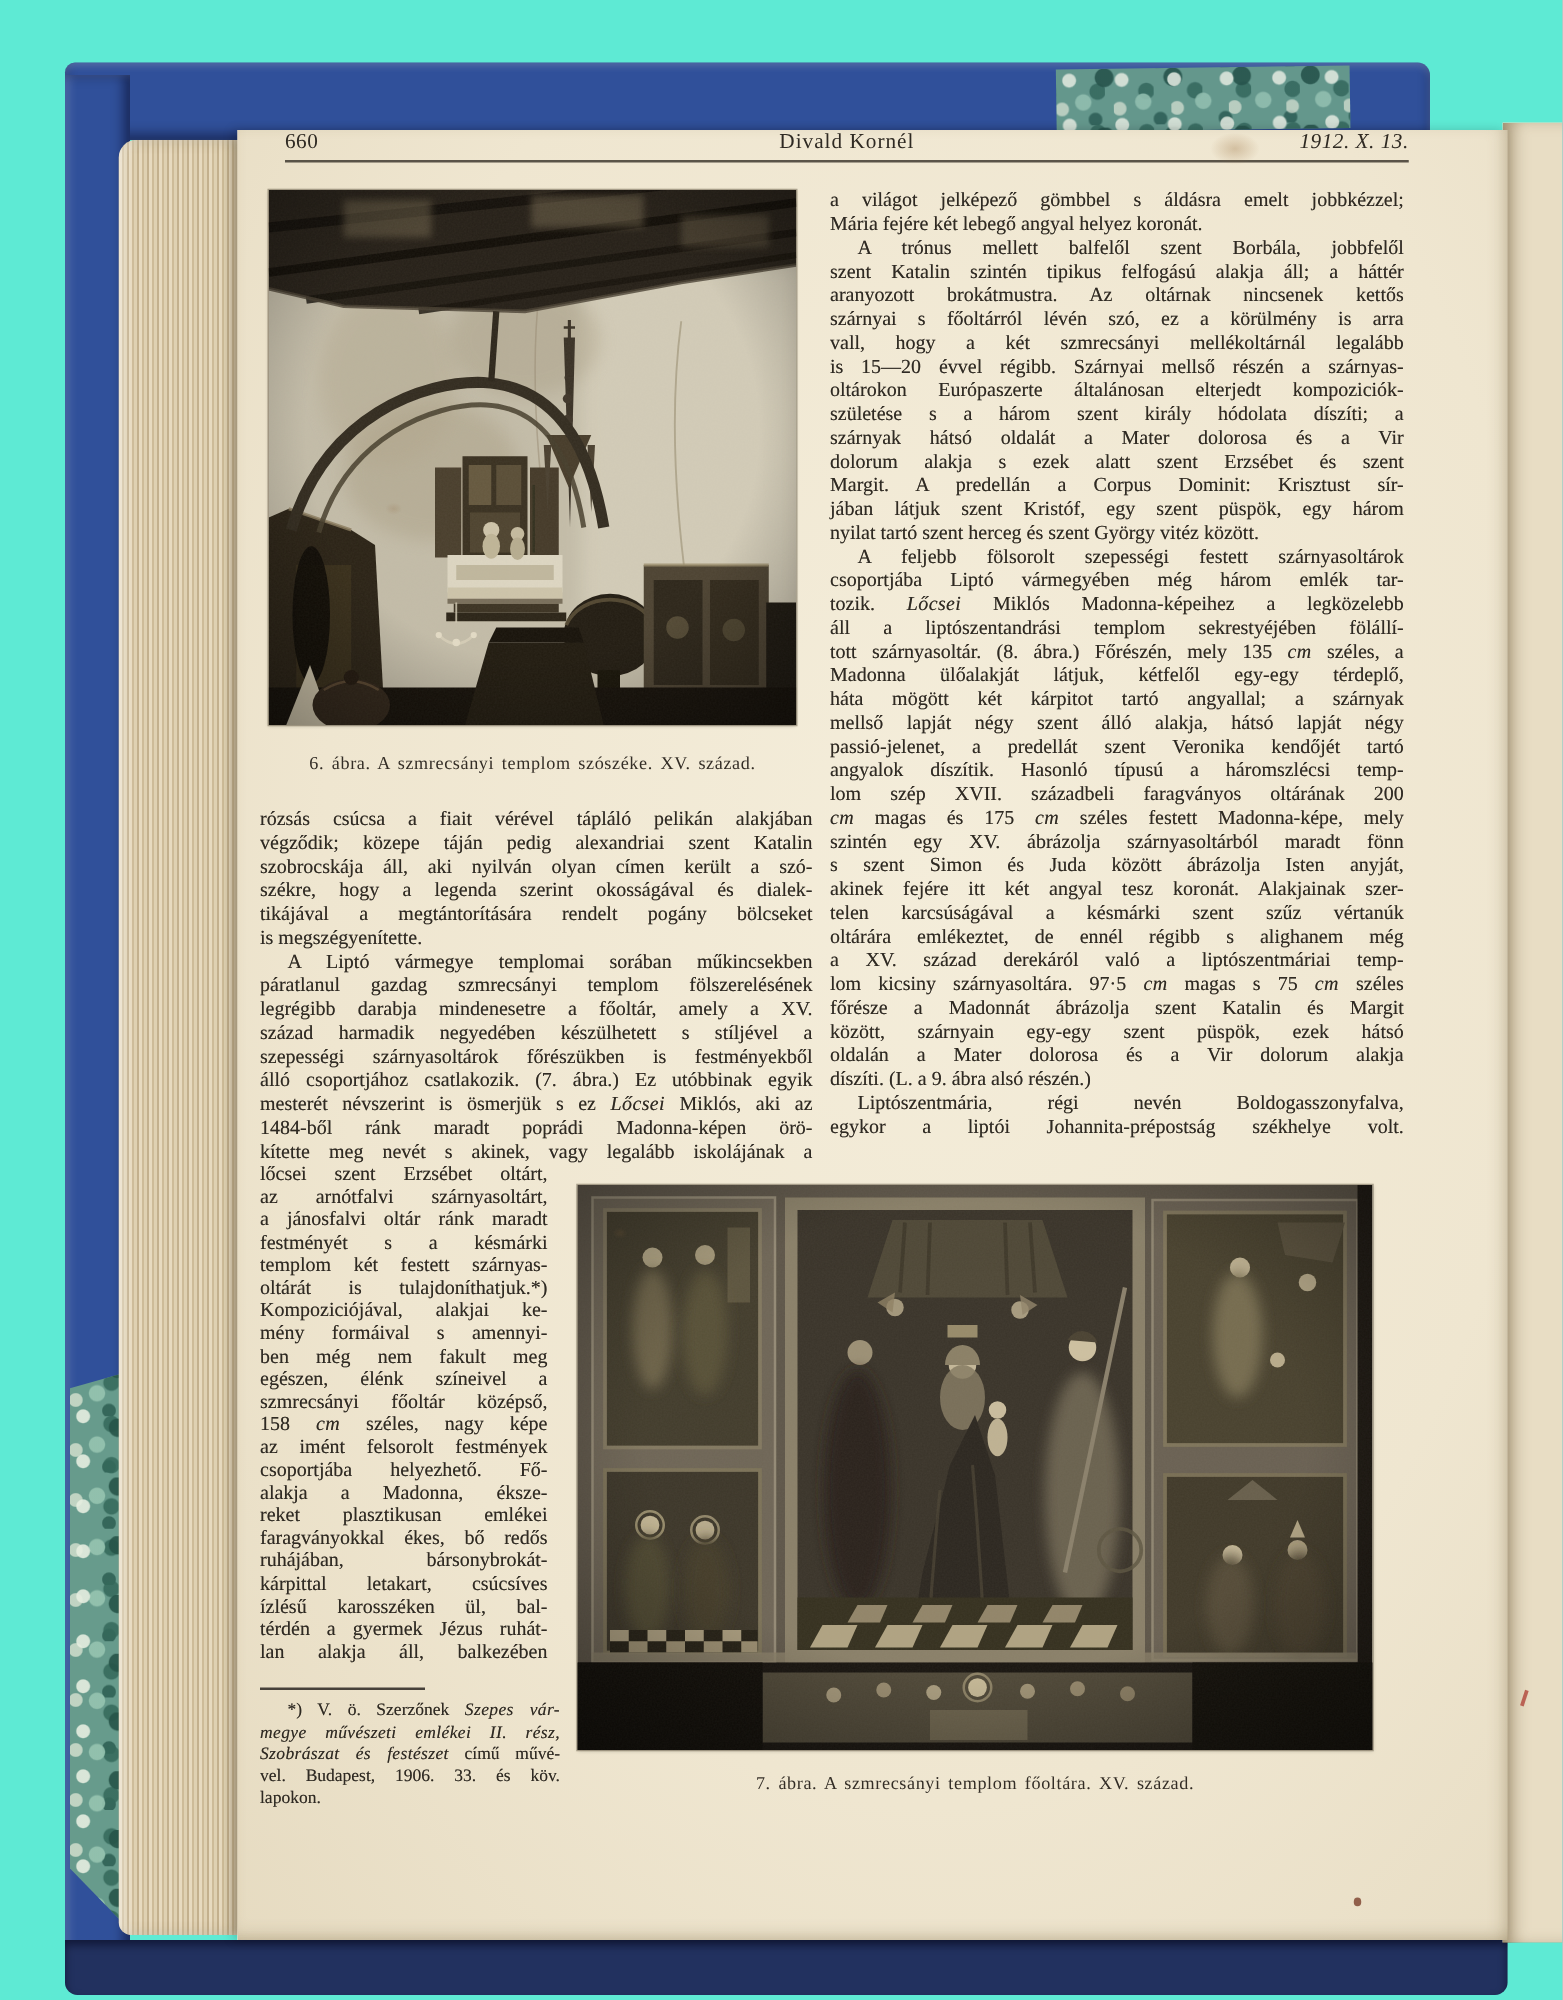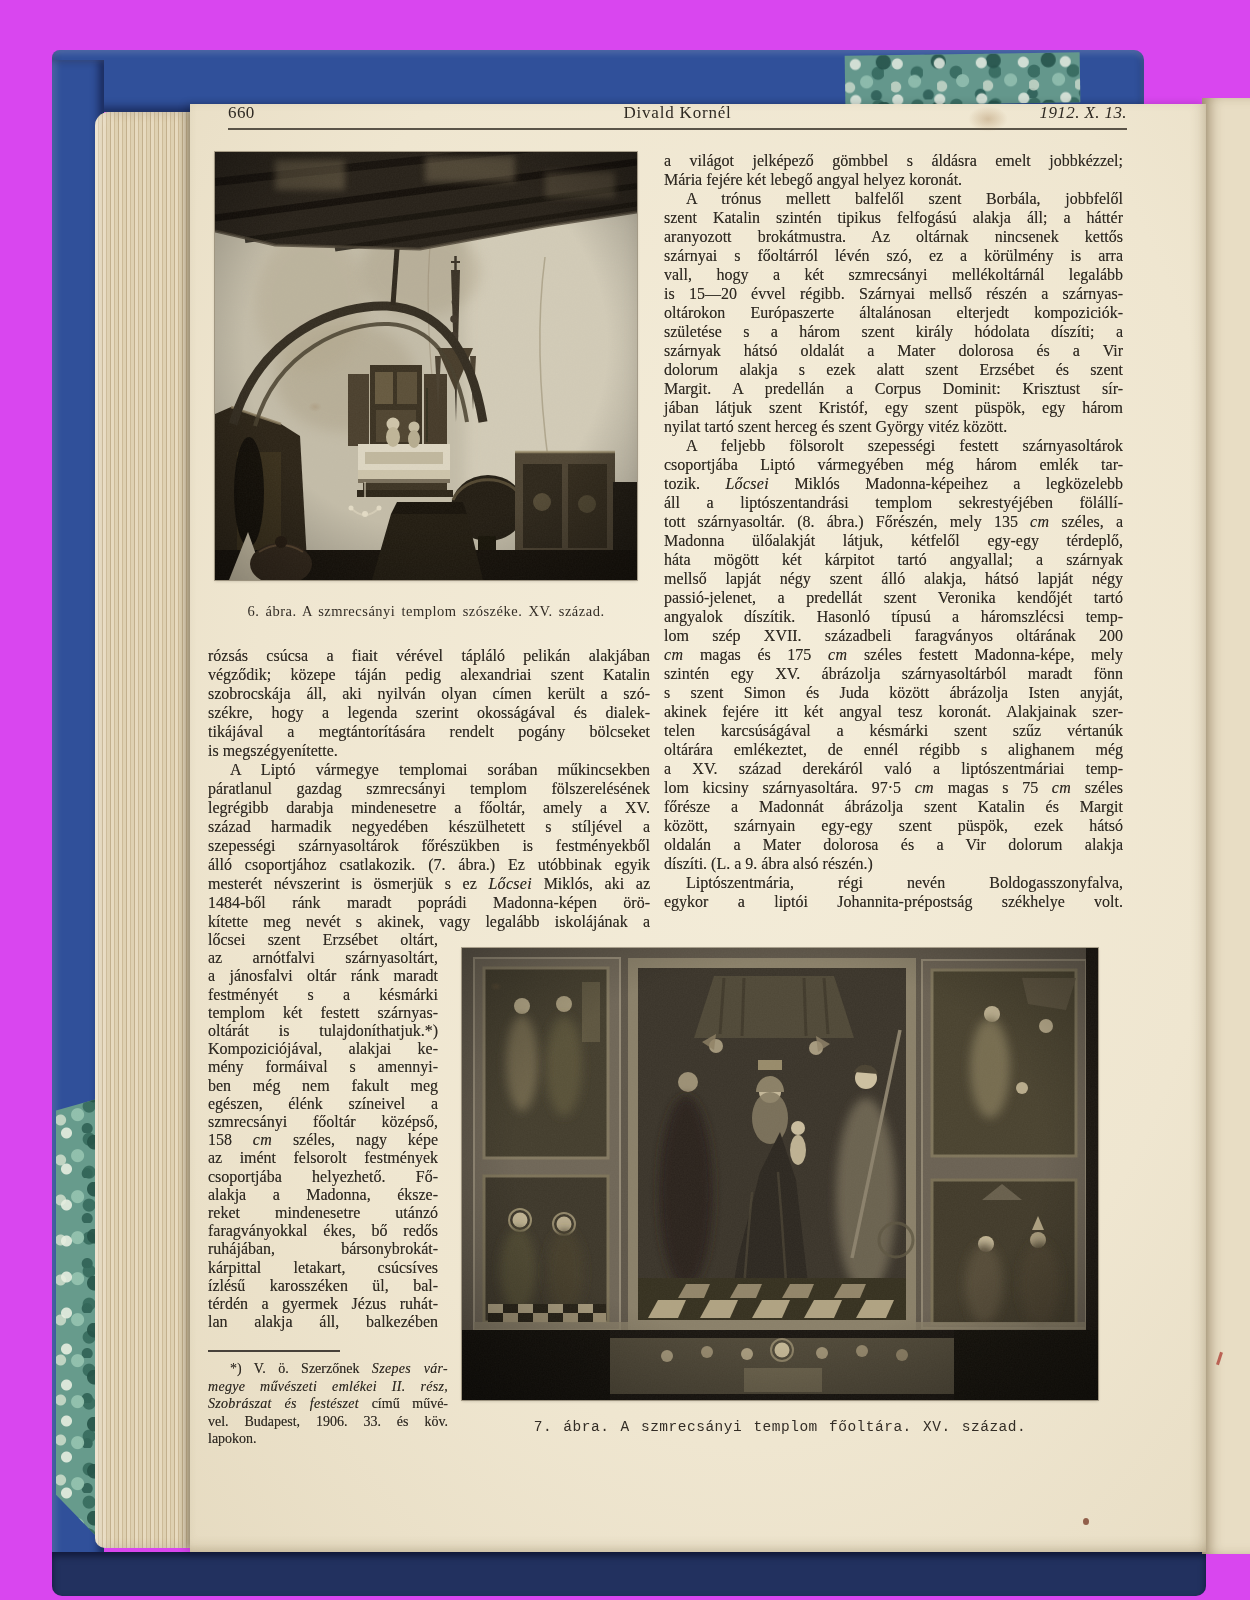--- a/index.html
+++ b/index.html
@@ -1,16 +1,16 @@
 <!DOCTYPE html>
 <html><head>
 <meta charset="utf-8">
 <style>
   html,body{margin:0;padding:0;background:#b4babd;}
-  .scan{position:relative;width:1250px;height:1600px;overflow:hidden;background:#d946ef;
+  .scan{position:relative;width:1250px;height:1600px;overflow:hidden;background:#5eead4;
         font-family:"Liberation Serif","DejaVu Serif",serif;}
   
   .cover-top{position:absolute;left:52px;top:50px;width:1092px;height:62px;background:#30509a;
     border-radius:8px 10px 0 0;box-shadow:inset 0 3px 6px rgba(255,255,255,.18),inset 0 -5px 9px rgba(0,0,25,.45);}
   .cover-left{position:absolute;left:52px;top:60px;width:52px;height:1520px;background:#30509a;
     box-shadow:inset 4px 0 7px rgba(255,255,255,.14),inset -5px 0 9px rgba(0,0,25,.5);}
   .cover-bottom{position:absolute;left:52px;top:1552px;width:1154px;height:44px;background:#22315f;
     border-radius:0 0 10px 10px;box-shadow:inset 0 4px 7px rgba(0,0,20,.5);}
   .marble{background-color:#679b8c;background-image:
     radial-gradient(circle at 25% 25%, rgba(230,238,224,.9) 0 5px, transparent 6px),
@@ -36,21 +36,21 @@
   .hdr{position:absolute;left:38px;top:-1px;width:899px;height:24px;font-size:17px;letter-spacing:.4px;}
   .hdr .pnum{position:absolute;left:0;top:0;}
   .hdr .title{position:absolute;left:0;right:0;top:0;text-align:center;letter-spacing:.8px;}
   .hdr .date{position:absolute;right:0;top:0;font-style:italic;}
   .hrule{position:absolute;left:38px;top:24px;width:899px;height:2px;background:#3f3a30;opacity:.85;}
   .photo{position:absolute;box-shadow:0 0 0 1px rgba(90,80,60,.45),0 1px 3px rgba(0,0,0,.2);line-height:0;}
   .fig6{left:25px;top:48px;width:422px;height:428px;}
   .fig7{left:272px;top:844px;width:636px;height:452px;}
   .caption{position:absolute;font-size:14.5px;letter-spacing:.5px;word-spacing:2px;text-align:center;color:#332d26;}
   .cap6{left:25px;top:499px;width:422px;}
-  .cap7{left:262px;top:1315px;width:656px;font-family:Liberation Mono, monospace;}
+  .cap7{left:262px;top:1315px;width:656px;}
   .col{position:absolute;font-size:16px;line-height:19px;text-shadow:0 0 .4px rgba(49,43,36,.55);}
   .left-p1{left:18px;top:542px;width:442px;}
   .left-p2{left:18px;top:656px;width:442px;}
   .left-narrow{left:18px;top:827px;width:230px;line-height:18.2px;}
   .right-col{left:474px;top:47px;width:459px;}
   .fnrule{position:absolute;left:18px;top:1246px;width:132px;height:1.6px;background:#47413a;}
   .footnote{left:18px;top:1256px;width:240px;font-size:14px;line-height:17.5px;}
   .tl{text-align:justify;text-align-last:justify;}
   .tl.last{text-align-last:left;}
   .tl.ind{text-indent:22px;}
@@ -207,21 +207,21 @@
         <div class="tl"><span>oltárát is tulajdoníthatjuk.*)</span></div>
         <div class="tl"><span>Kompoziciójával, alakjai ke-</span></div>
         <div class="tl"><span>mény formáival s amennyi-</span></div>
         <div class="tl"><span>ben még nem fakult meg</span></div>
         <div class="tl"><span>egészen, élénk színeivel a</span></div>
         <div class="tl"><span>szmrecsányi főoltár középső,</span></div>
         <div class="tl"><span>158 </span><i>cm</i><span> széles, nagy képe</span></div>
         <div class="tl"><span>az imént felsorolt festmények</span></div>
         <div class="tl"><span>csoportjába helyezhető. Fő-</span></div>
         <div class="tl"><span>alakja a Madonna, éksze-</span></div>
-        <div class="tl"><span>reket mindenesetre utánzó</span></div>
+        <div class="tl"><span>reket plasztikusan emlékei</span></div>
         <div class="tl"><span>faragványokkal ékes, bő redős</span></div>
         <div class="tl"><span>ruhájában, bársonybrokát-</span></div>
         <div class="tl"><span>kárpittal letakart, csúcsíves</span></div>
         <div class="tl"><span>ízlésű karosszéken ül, bal-</span></div>
         <div class="tl"><span>térdén a gyermek Jézus ruhát-</span></div>
         <div class="tl"><span>lan alakja áll, balkezében</span></div>
       </div>
 
     <div class="fnrule"></div>
     <div class="col footnote">

